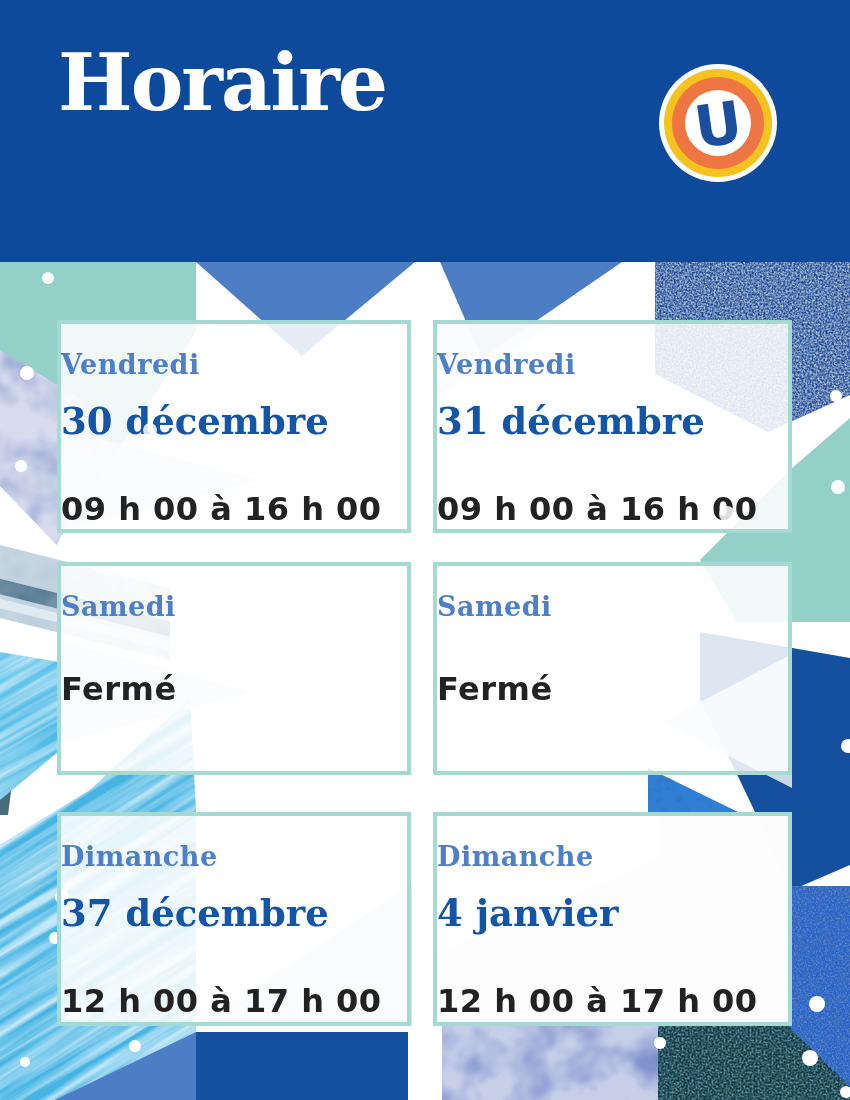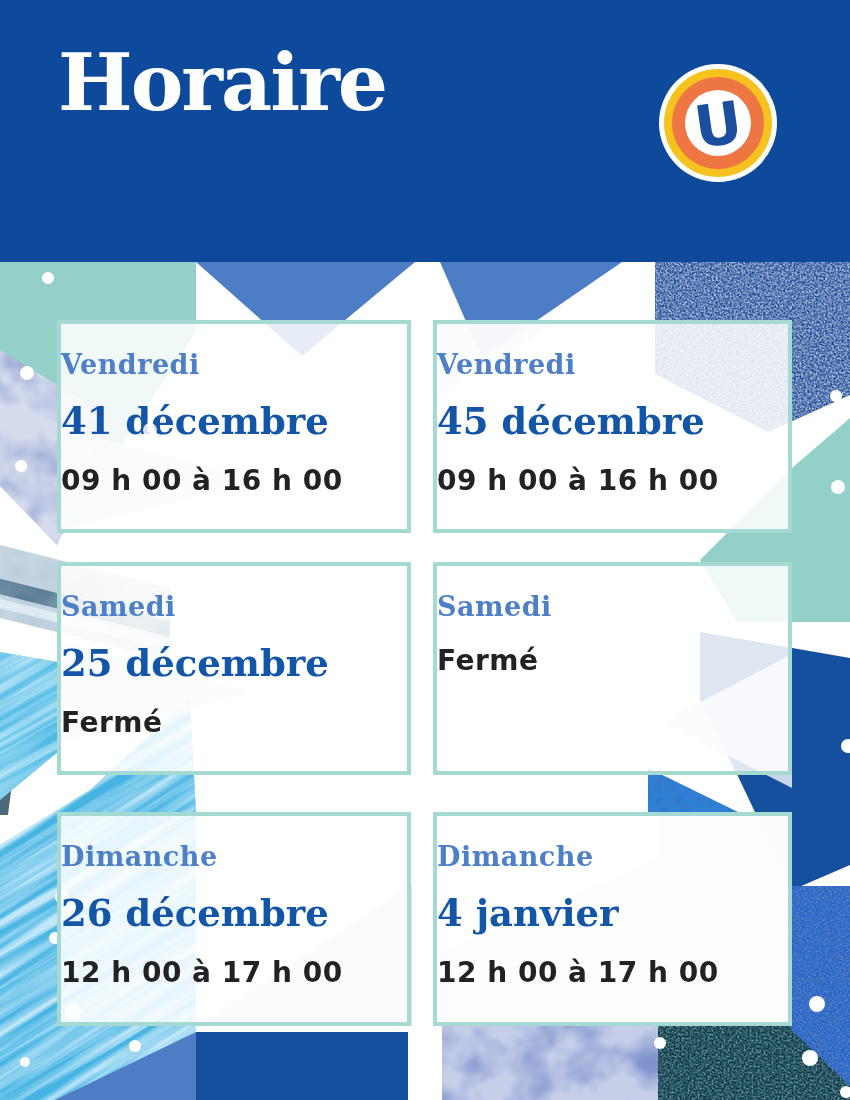--- a/index.html
+++ b/index.html
@@ -27,21 +27,21 @@
   .c3{left:57px;top:562px;width:354px;height:213px;}
   .c4{left:433px;top:562px;width:359px;height:213px;}
   .c5{left:57px;top:812px;width:354px;height:214px;}
   .c6{left:433px;top:812px;width:359px;height:214px;}
 
   .day{margin-top:25px;font-family:"DejaVu Serif",serif;font-weight:bold;
        font-size:27px;color:var(--day-blue,#4d80c7);letter-spacing:.5px;}
   .date{font-family:"DejaVu Serif",serif;font-weight:bold;font-size:37px;
         line-height:1.08;color:var(--date-blue,#1356a8);}
   .date sup{font-size:.55em;vertical-align:super;line-height:0;}
-  .hours{font-weight:bold;font-size:28px;
+  .hours{margin-top:26px;font-weight:bold;font-size:32px;
          color:var(--hours-black,#232222);letter-spacing:.5px;}
 </style>
 </head>
 <body>
 
 <div class="page">
 
   <svg class="bg" width="850" height="1100" viewBox="0 0 850 1100">
     <defs>
       <filter id="fSpark" x="-10%" y="-10%" width="120%" height="120%">
@@ -194,44 +194,43 @@
       <circle cx="61" cy="61" r="59" fill="#ffffff"></circle>
       <circle cx="61" cy="61" r="54" style="fill:var(--logo-yellow,#f5c21e)"></circle>
       <circle cx="61" cy="61" r="46" style="fill:var(--logo-orange,#ee7643)"></circle>
       <circle cx="61" cy="61" r="33" fill="#ffffff"></circle>
       <text x="61" y="63" text-anchor="middle" dominant-baseline="central" transform="rotate(-8 61 61)" style="fill:var(--logo-u-blue,#1b4e9e);font-family:'DejaVu Sans',sans-serif;font-weight:bold;font-size:58px;">U</text>
     </svg>
   </header>
 
   <section class="card c1">
     <div class="day">Vendredi</div>
-    <div class="date"><span>41 décembre</span><sup></sup><span></span></div>
+    <div class="date"><span>30 décembre</span><sup></sup><span></span></div>
     <div class="hours">09 h 00 à 16 h 00</div>
   </section>
 
   <section class="card c2">
     <div class="day">Vendredi</div>
-    <div class="date"><span>45 décembre</span><sup></sup><span></span></div>
+    <div class="date"><span>31 décembre</span><sup></sup><span></span></div>
     <div class="hours">09 h 00 à 16 h 00</div>
   </section>
 
   <section class="card c3">
     <div class="day">Samedi</div>
-    <div class="date"><span>25 décembre</span><sup></sup><span></span></div>
     <div class="hours">Fermé</div>
   </section>
 
   <section class="card c4">
     <div class="day">Samedi</div>
     <div class="hours">Fermé</div>
   </section>
 
   <section class="card c5">
     <div class="day">Dimanche</div>
-    <div class="date"><span>26 décembre</span><sup></sup><span></span></div>
+    <div class="date"><span>37 décembre</span><sup></sup><span></span></div>
     <div class="hours">12 h 00 à 17 h 00</div>
   </section>
 
   <section class="card c6">
     <div class="day">Dimanche</div>
     <div class="date"><span>4 janvier</span><sup></sup><span></span></div>
     <div class="hours">12 h 00 à 17 h 00</div>
   </section>
 
   <svg class="dots-top" width="850" height="1100" viewBox="0 0 850 1100">

